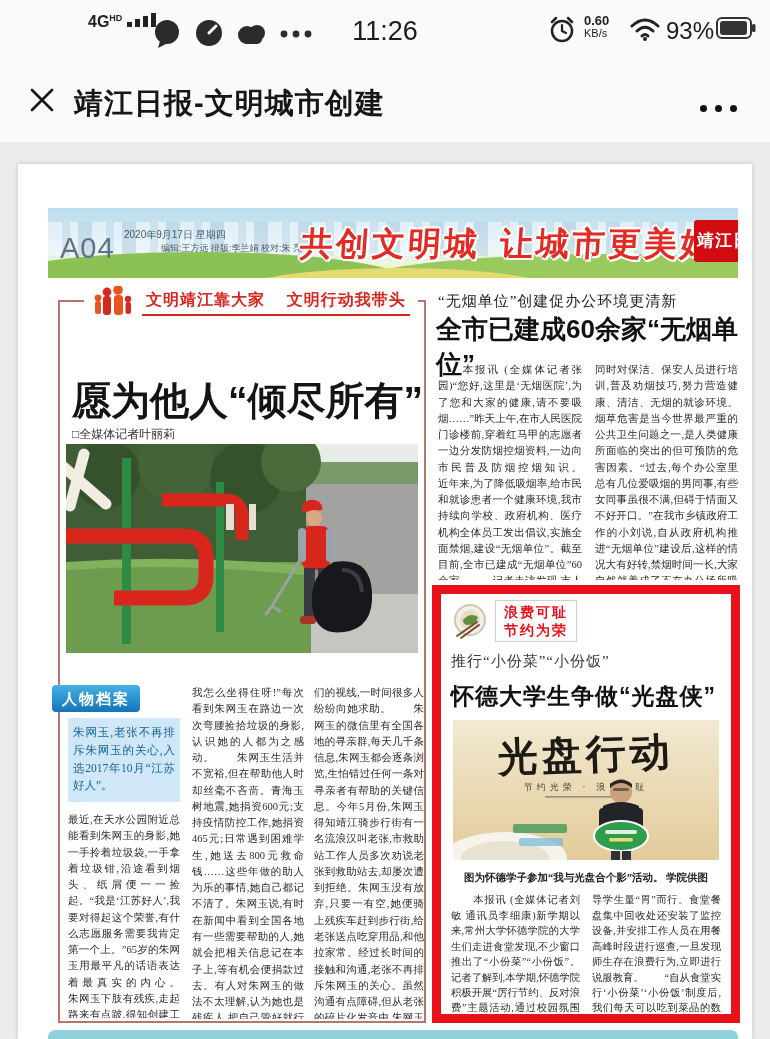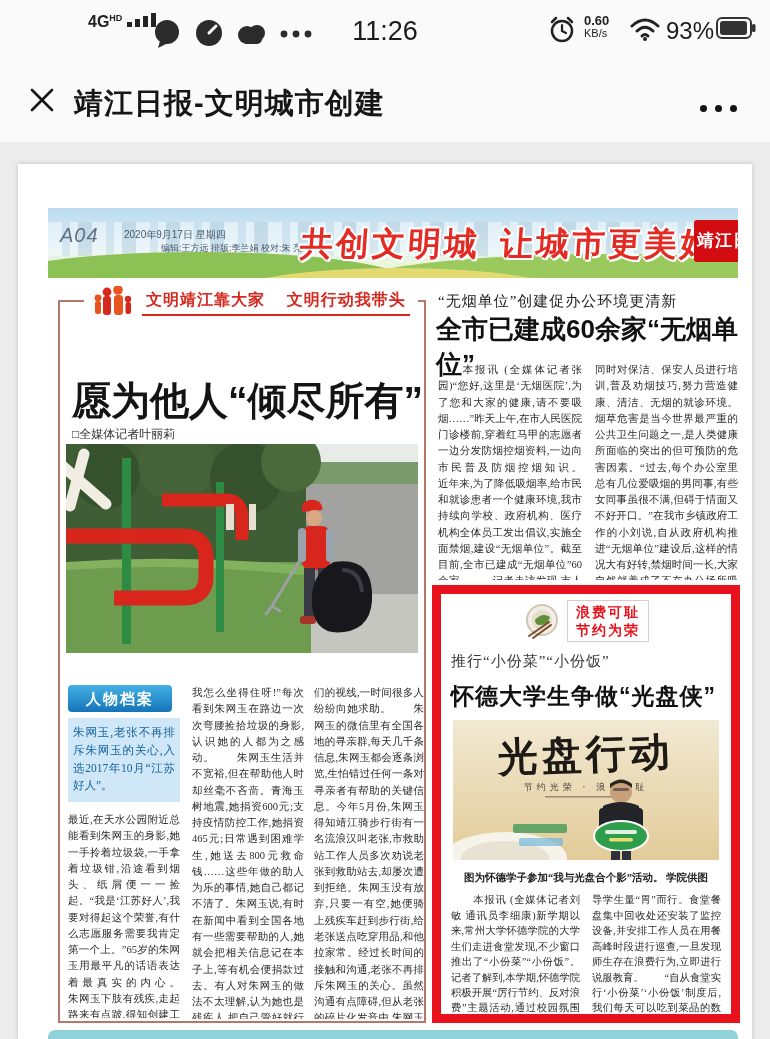--- a/index.html
+++ b/index.html
@@ -26,59 +26,59 @@
   #paper{position:absolute;left:18px;top:22px;width:734px;height:875px;background:#fff;
          box-shadow:0 0 5px rgba(0,0,0,.18);overflow:hidden;}
   .serifbody{font-family:"Liberation Serif","DejaVu Serif",serif;}
 
   
   #masthead{left:30px;top:44px;width:690px;height:70px;overflow:hidden;
             background:linear-gradient(#bcdcee 0%,#d8ecf7 55%,#eef7d9 80%,#dff0c2 100%);}
   .skyline{position:absolute;left:0;right:0;top:14px;height:34px;opacity:.45;
            background:repeating-linear-gradient(90deg,#ffffff 0 14px,#cfdfe8 14px 22px,#ffffff 22px 30px,#b9ced9 30px 44px);}
   .hill{position:absolute;border-radius:50%;}
-  .mh-a04{left:12px;top:16px;font-size:20px;color:#5f7185;letter-spacing:1px;font-style:italic;}
+  .mh-a04{left:12px;top:24px;font-size:29px;color:#5f7185;letter-spacing:1px;}
   .mh-dl{left:76px;top:20px;font-size:10px;color:#46586a;}
   .mh-sl{left:76px;top:34px;font-size:9px;color:#46586a;padding-left:37px;}
   .slogan{top:14px;font-size:33px;font-weight:bold;color:#e32b24;letter-spacing:3px;transform:skewX(-4deg);
           text-shadow:-2px 0 #fff,2px 0 #fff,0 -2px #fff,0 2px #fff,2px 2px #fff,-2px -2px #fff;}
   .mh-logo{left:646px;top:12px;width:78px;height:42px;background:#d20c10;border-radius:3px;
            color:#fff;font-weight:bold;font-size:17px;text-align:center;line-height:42px;letter-spacing:1px;}
 
   
   #leftbox{left:40px;top:136px;width:368px;height:723px;border:2px solid #b5766b;background:#fff;}
   .tagline{left:66px;top:122px;background:#fff;padding:0 8px;display:flex;align-items:flex-end;gap:8px;}
   .tagline .txts{font-size:16px;font-weight:bold;color:#d5281e;border-bottom:2px solid #d5281e;
                  padding:0 4px 3px 4px;letter-spacing:1px;}
   .nametag{left:56px;top:164px;width:112px;height:40px;background:#1577bf;color:#fff;
            font-size:25px;font-weight:bold;text-align:center;line-height:40px;letter-spacing:2px;}
   .bigheadline{left:54px;top:210px;width:356px;font-size:39px;font-weight:bold;color:#141414;letter-spacing:0;}
   .byline{left:54px;top:262px;font-size:12px;color:#333;}
   .lphoto{left:48px;top:280px;width:352px;height:209px;overflow:hidden;}
   .lcap{left:48px;top:493px;width:352px;text-align:right;font-size:11px;font-weight:bold;color:#222;}
-  .ptitle{left:50px;top:521px;width:104px;height:27px;border-radius:4px;color:#fff;font-size:15px;
+  .ptitle{left:34px;top:521px;width:88px;height:27px;border-radius:4px;color:#fff;font-size:15px;
           font-weight:bold;text-align:center;line-height:27px;letter-spacing:2px;
           background:linear-gradient(180deg,#45b1e4,#1474ba);}
   .pbox{left:50px;top:554px;width:112px;height:84px;background:#cfe7f7;color:#15639f;
         font-size:11.5px;line-height:1.55;padding:6px 5px;text-align:justify;word-break:break-all;overflow:hidden;}
   .ncol{font-size:10.5px;line-height:1.55;color:#2a2a2a;text-align:justify;word-break:break-all;overflow:hidden;}
   .c1{left:50px;top:648px;width:112px;height:206px;}
   .c2{left:174px;top:521px;width:112px;height:334px;}
   .c3{left:296px;top:521px;width:110px;height:334px;}
 
   
   .sk-kicker{left:420px;top:128px;font-size:15px;color:#222;letter-spacing:1px;}
   .sk-head{left:418px;top:148px;width:302px;font-size:26px;font-weight:bold;color:#111;}
   .sk-c1{left:420px;top:198px;width:144px;height:218px;}
   .sk-c2{left:577px;top:198px;width:143px;height:218px;}
 
   
   #redbox{left:414px;top:421px;width:308px;height:438px;border:9px solid #e8111c;background:#fff;
           padding:4px 10px;overflow:hidden;}
-  .badge{display:flex;justify-content:center;align-items:center;gap:6px;margin-top:2px;}
+  .badge{display:flex;align-items:center;gap:6px;margin-top:2px;}
   .badge .btxt{border:1px solid #e0c9c9;padding:2px 8px;color:#e8111c;font-weight:bold;
                font-size:14px;line-height:1.3;text-align:center;letter-spacing:2px;}
   .pa-kicker{margin-top:10px;font-size:15px;color:#3a3a3a;letter-spacing:1px;}
   .pa-head{margin-top:10px;font-size:23px;font-weight:bold;color:#111;letter-spacing:1px;}
   .pa-img{display:block;margin:8px auto 0 auto;}
   .pa-cap{margin-top:11px;text-align:center;font-size:10.5px;font-weight:bold;color:#222;}
   .pa-cols{display:flex;gap:12px;margin-top:7px;}
   .pa-col{flex:1;height:150px;font-size:10.3px;line-height:1.5;color:#2a2a2a;text-align:justify;
           word-break:break-all;overflow:hidden;}
 

